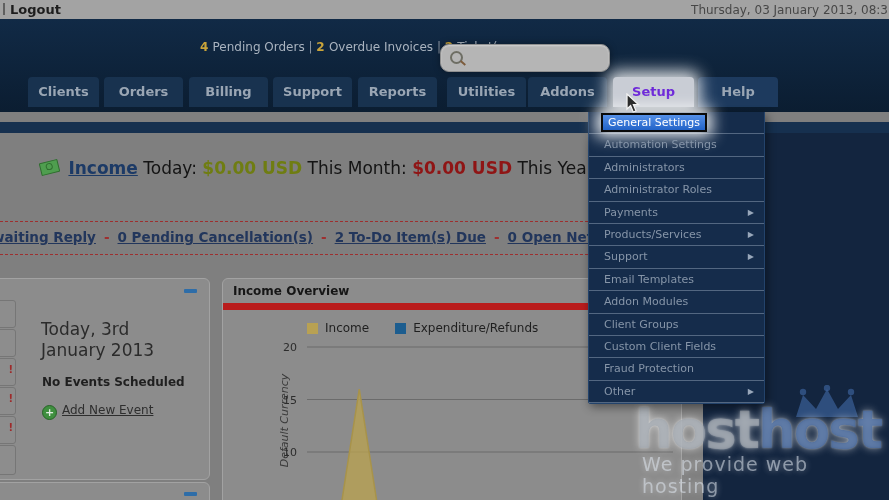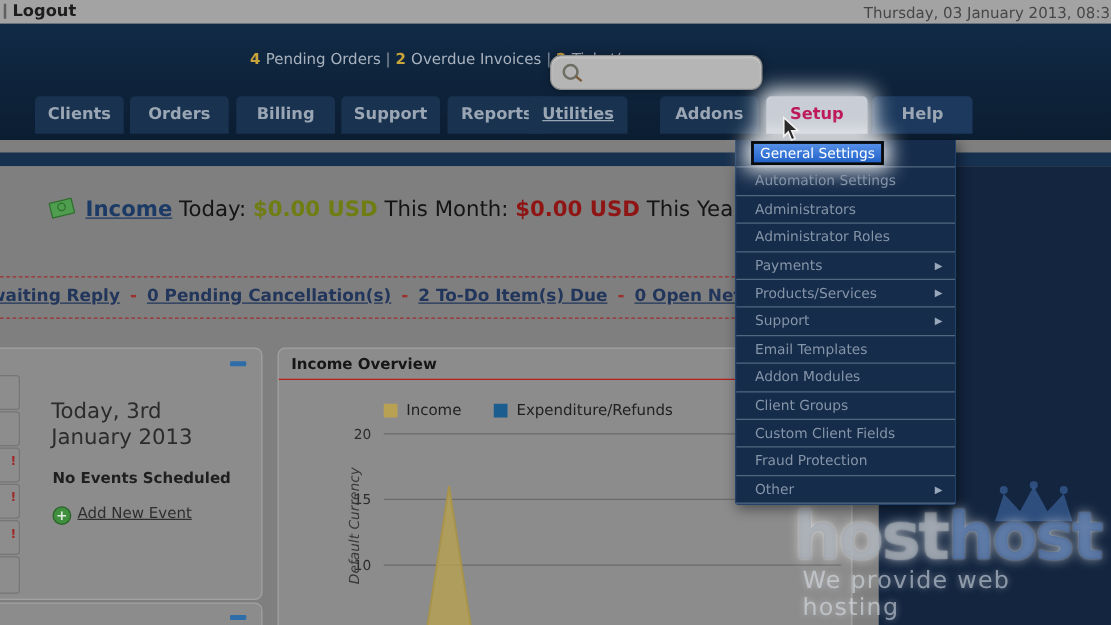--- a/index.html
+++ b/index.html
@@ -22,21 +22,21 @@
     box-shadow:0 0 7px rgba(0,0,0,.35), inset 0 1px 2px rgba(255,255,255,.4);}
   .search-glyph{position:absolute;left:9px;top:6px;width:9px;height:9px;border:2px solid #6e6e64;border-radius:50%;}
   .search-glyph:after{content:"";position:absolute;left:8px;top:9px;width:6px;height:2px;background:#7d5c3c;transform:rotate(40deg);}
   .searchbox input{position:absolute;left:26px;top:2px;width:134px;height:20px;border:none;background:transparent;outline:none;font-size:12px;color:#333;}
 
   
   .tabs{position:absolute;left:0;top:77px;width:889px;height:30px;z-index:3;margin-left:26px;}
   .tab{position:absolute;top:0;height:30px;line-height:30px;text-align:center;
     background:#18324f;border-radius:4px 4px 0 0;font-size:13px;font-weight:bold;color:#9aa6b4;cursor:pointer;}
   .tab:last-child{background:#1d3a5e;}
-  .tab.active{background:#c9cdd5;color:#be185d;box-shadow:0 0 16px 6px rgba(255,255,255,.85);z-index:4;}
+  .tab.active{background:#c9cdd5;color:#6d28d9;box-shadow:0 0 16px 6px rgba(255,255,255,.85);z-index:4;}
 
   
   .strip{position:absolute;left:0;top:112px;width:889px;height:10px;background:#7f7f7f;}
   .navyband{position:absolute;left:0;top:122px;width:889px;height:11px;background:#16304f;}
   .content-bg{position:absolute;left:0;top:133px;width:703px;height:367px;background:#7f7f7f;}
   .right-bg{position:absolute;left:703px;top:133px;width:186px;height:367px;background:#13253f;}
 
   
   .income-line{position:absolute;left:40px;top:158px;font-size:17px;color:#141414;white-space:nowrap;z-index:2;}
   .money-icon{display:inline-block;width:17px;height:11px;background:#4f9e4f;border:1px solid #2f6e2f;
@@ -65,21 +65,21 @@
     color:#dfeadf;font-size:11px;line-height:13px;text-align:center;font-weight:bold;vertical-align:-2px;margin-right:5px;}
   .cal-add .txt{text-decoration:underline;}
 
   .stub{position:absolute;left:-4px;width:18px;background:#8d8d8d;border:1px solid #767676;border-radius:3px;z-index:2;}
   .stub .mark{position:absolute;right:2px;top:5px;font-size:10px;font-weight:bold;color:#9e2a2a;}
 
   .bottom-card{left:-20px;top:482px;width:228px;height:60px;}
 
   
   .chart-card{left:222px;top:278px;width:458px;height:240px;}
-  .chart-header{position:absolute;left:0;top:0;width:100%;height:24px;border-bottom:1px solid #b91c1c;}
+  .chart-header{position:absolute;left:0;top:0;width:100%;height:24px;border-bottom:7px solid #b91c1c;}
   .chart-title{position:absolute;left:10px;top:5px;font-size:12px;font-weight:bold;color:#161616;}
   .legend{position:absolute;left:84px;top:42px;display:flex;gap:26px;font-size:12px;color:#1f1f1f;}
   .legend .item{display:flex;align-items:center;gap:7px;}
   .legend .sq{width:11px;height:11px;}
   .ylabel{position:absolute;left:6px;top:135px;font-size:11px;font-style:italic;color:#3a3a3a;
     transform:rotate(-90deg);transform-origin:center;width:110px;text-align:center;}
   .chart-svg{position:absolute;left:0;top:50px;}
 
   
   .dropdown{position:absolute;left:588px;top:112px;width:175px;background:#152c4b;
@@ -122,21 +122,21 @@
     <span class="search-glyph"></span>
     <input value="" style="">
   </div>
 
   <div class="tabs">
       <div class="tab" style="left: 2px; width: 71px;">Clients</div>
       <div class="tab" style="left: 78px; width: 79px;">Orders</div>
       <div class="tab" style="left: 163px; width: 79px;">Billing</div>
       <div class="tab" style="left: 247px; width: 79px;">Support</div>
       <div class="tab" style="left: 332px; width: 79px;">Reports</div>
-      <div class="tab" style="left: 397px; width: 79px; text-decoration: underline;">Utilities</div>
+      <div class="tab" style="left: 421px; width: 79px;">Utilities</div>
       <div class="tab" style="left: 502px; width: 79px;">Addons</div>
       <div class="tab active" style="left: 587px; width: 81px;">Setup</div>
       <div class="tab" style="left: 672px; width: 80px;">Help</div>
     </div>
 
   <div class="strip"></div>
   <div class="navyband"></div>
   <div class="content-bg"></div>
   <div class="right-bg"></div>
 

